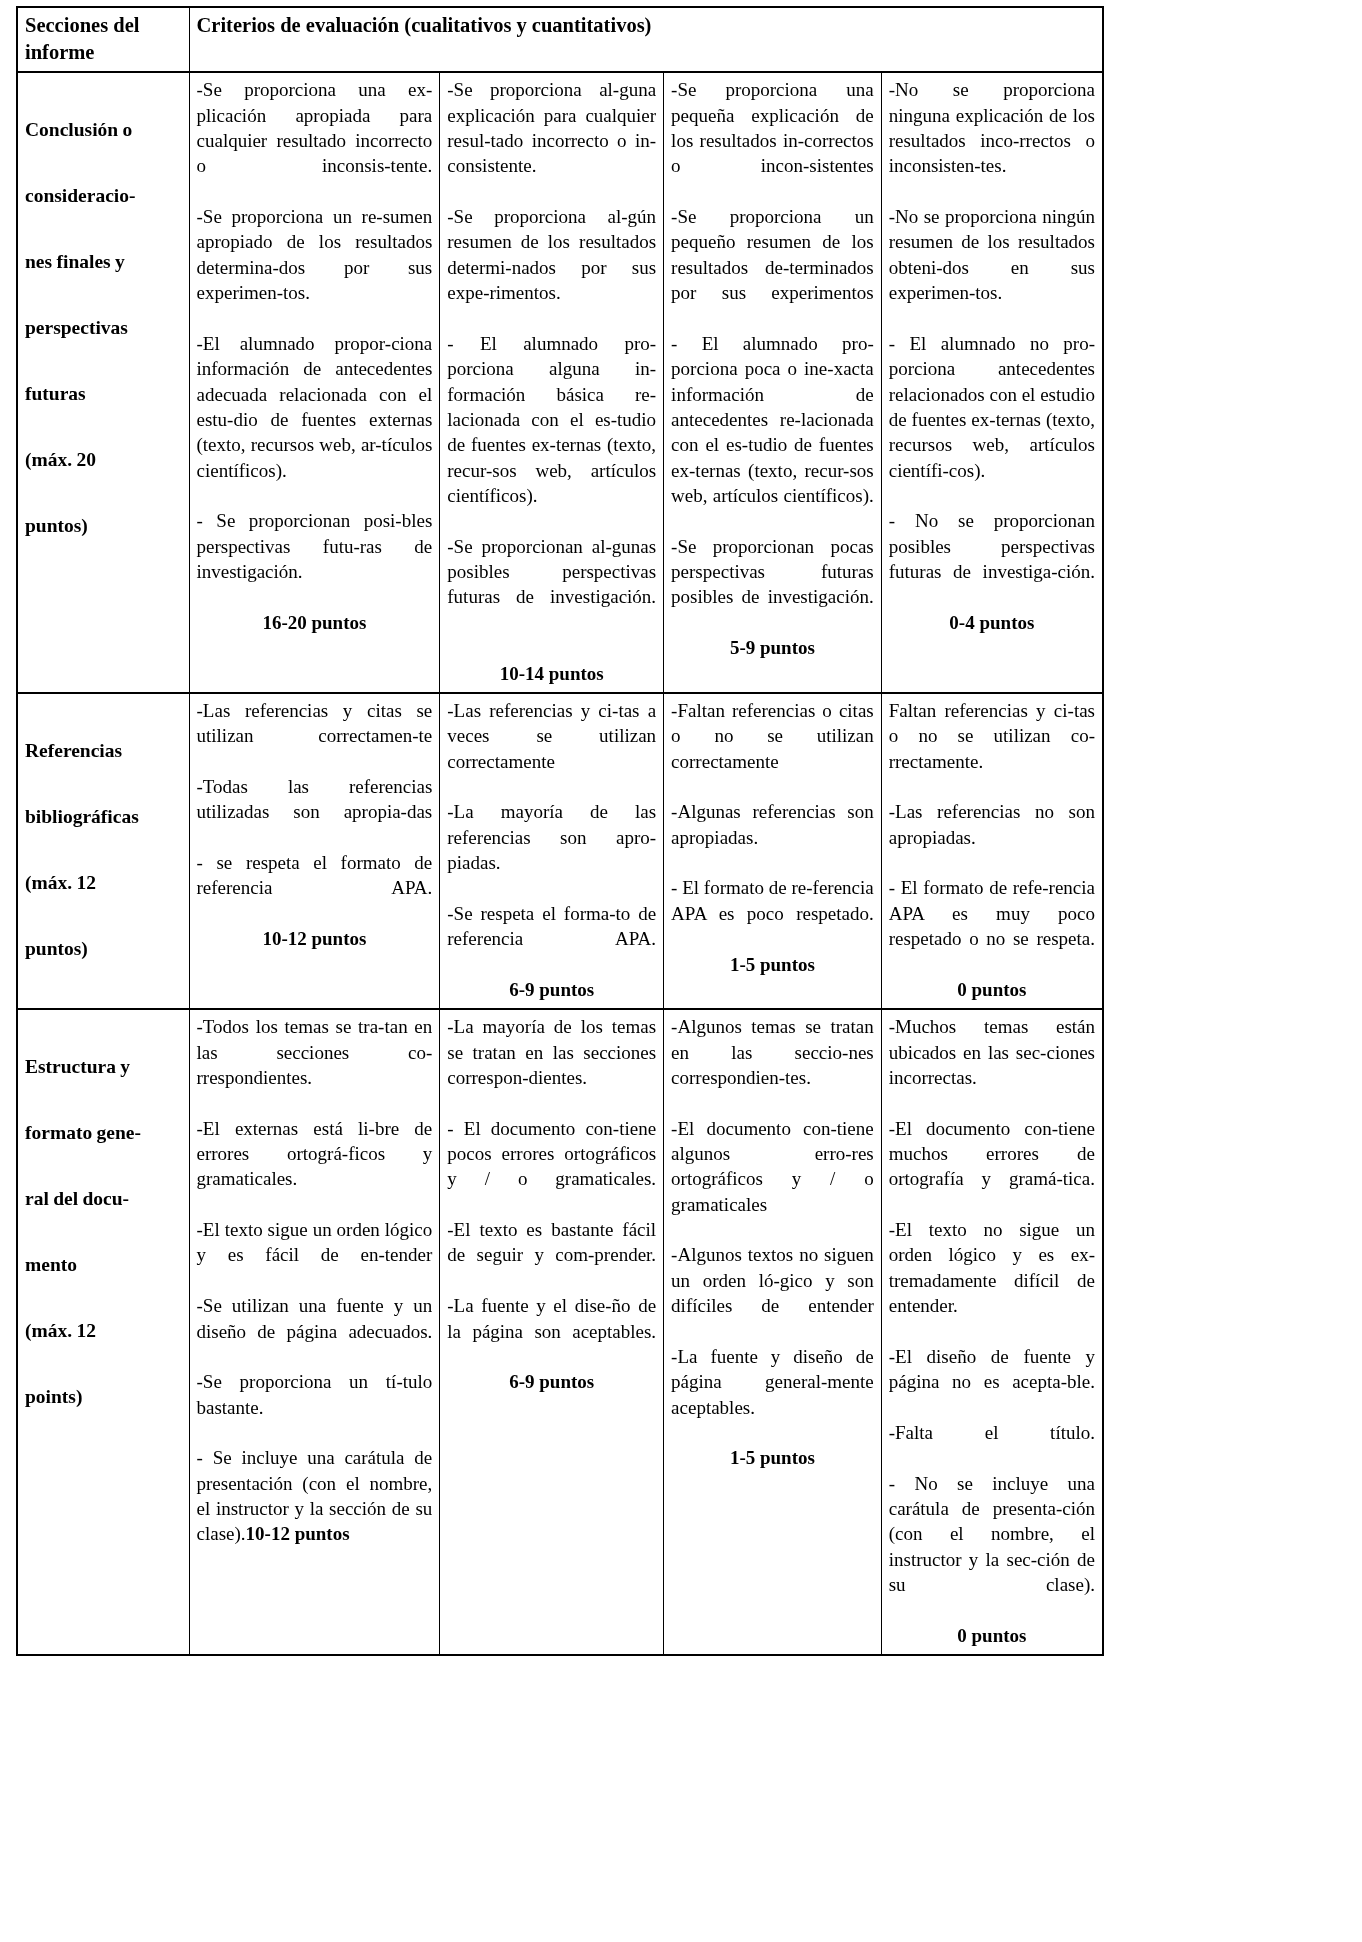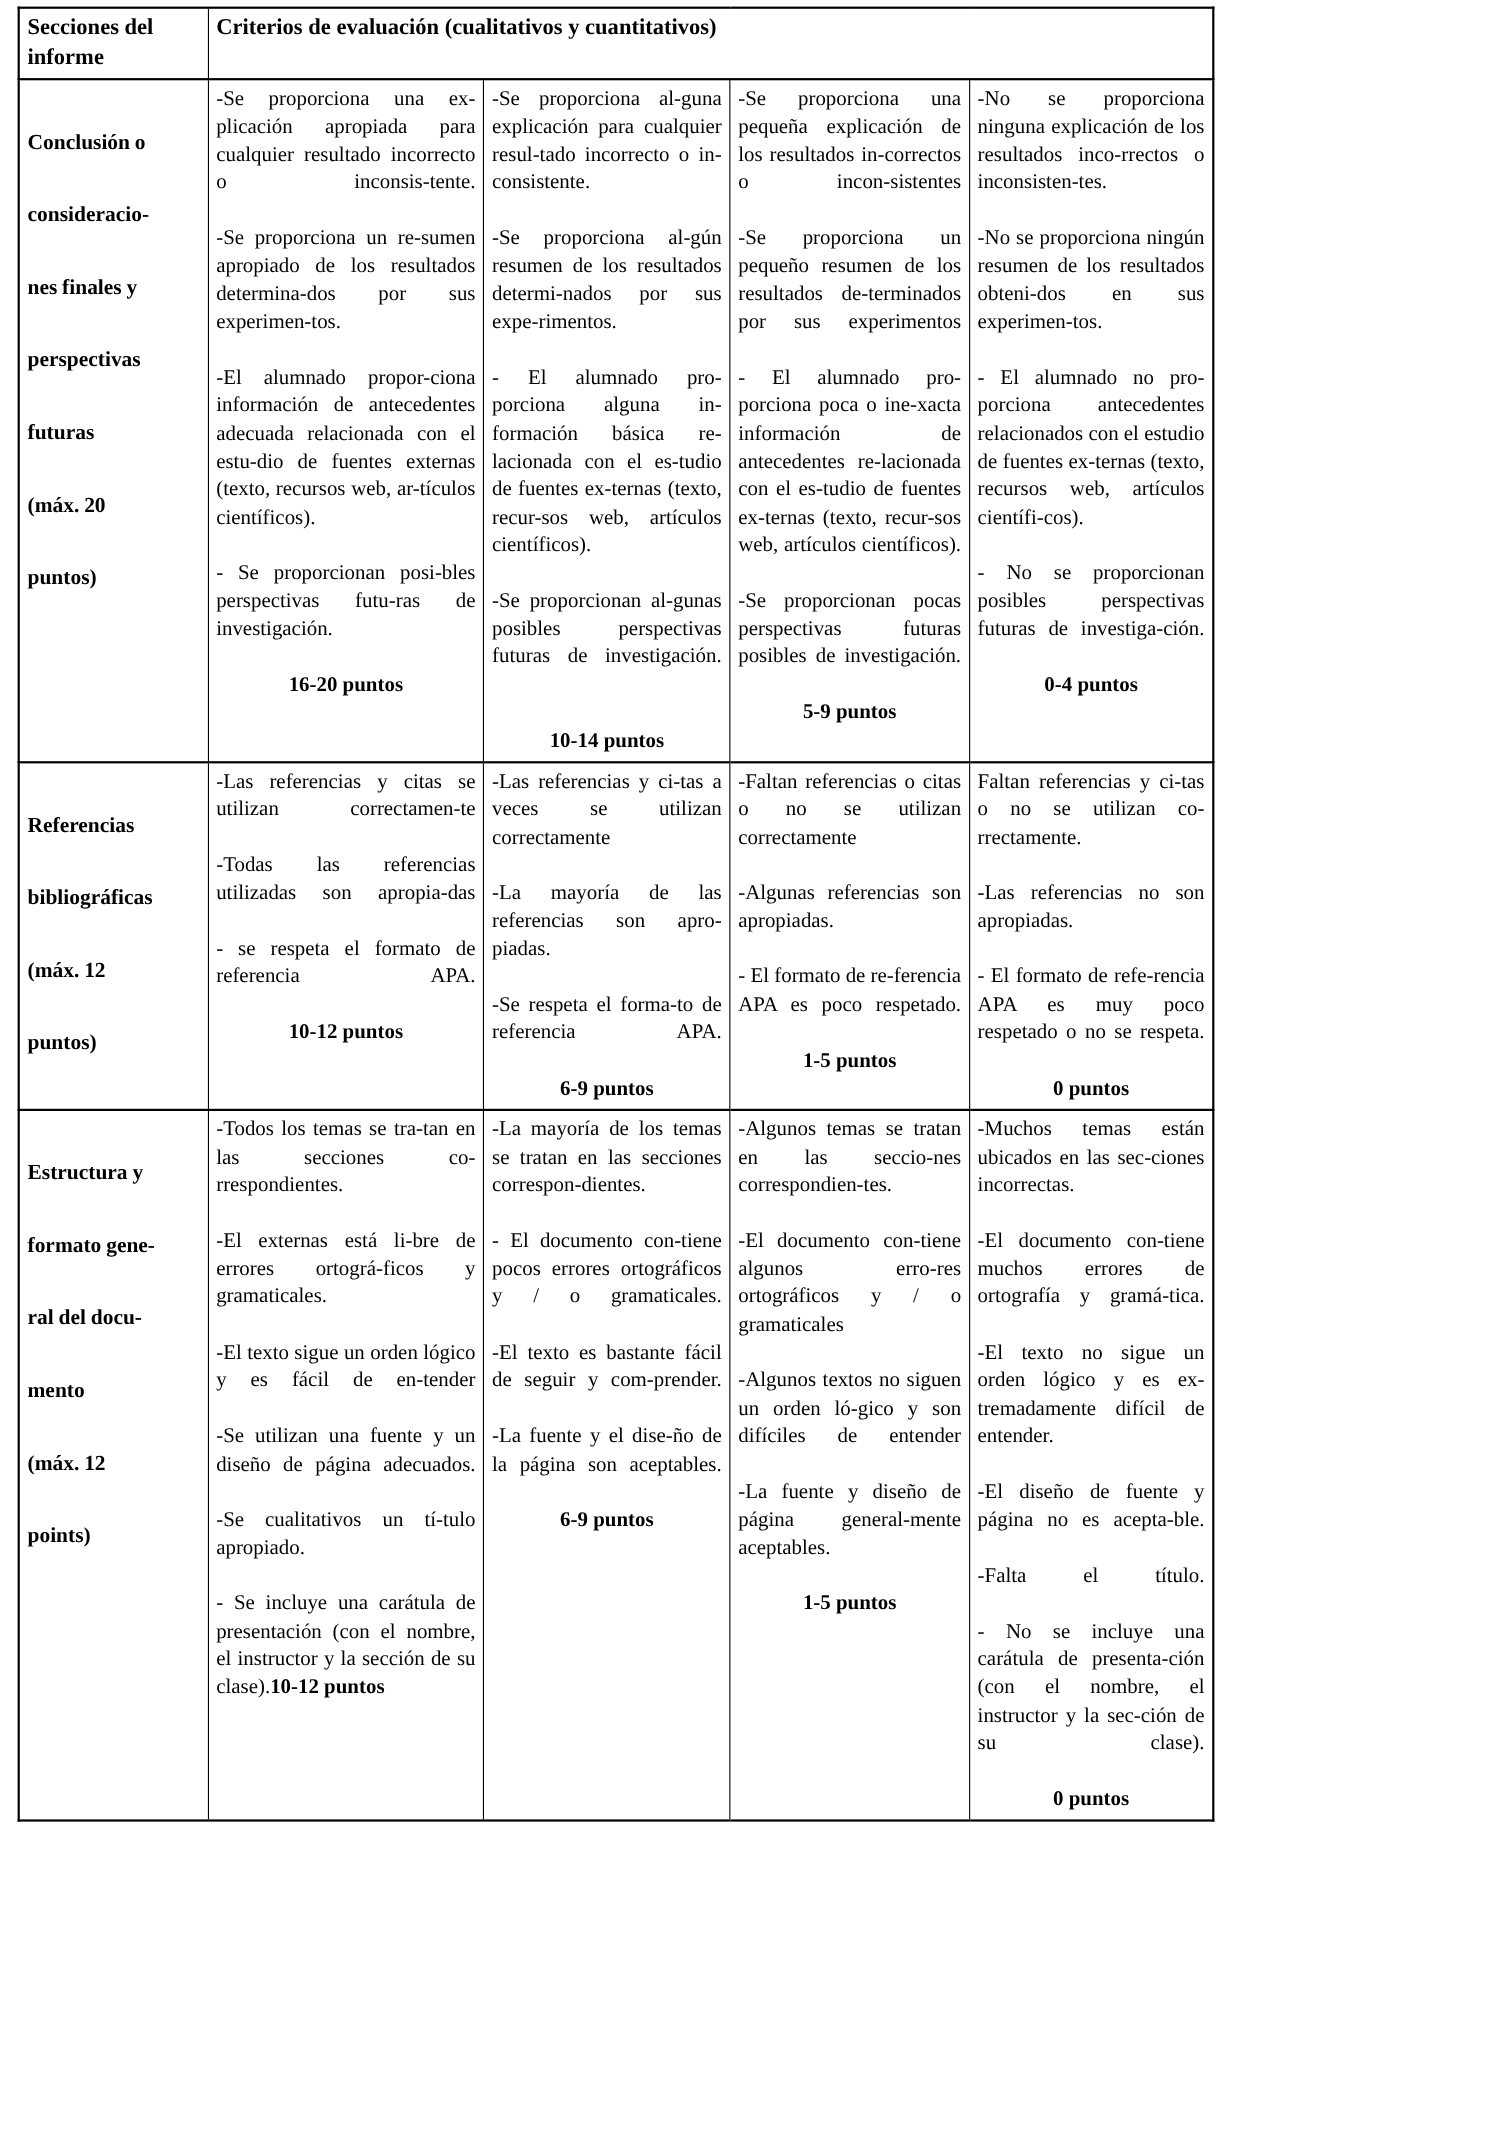--- a/index.html
+++ b/index.html
@@ -228,21 +228,21 @@
           <span class="line">mento</span>
           <span class="line">(máx. 12</span>
           <span class="line">points)</span>
         </td>
 
         <td class="cell-criteria">
           <p class="j">-Todos los temas se tra-tan en las secciones co-rrespondientes.</p>
           <p class="j">-El externas está li-bre de errores ortográ-ficos y gramaticales.</p>
           <p class="j">-El texto sigue un orden lógico y es fácil de en-tender</p>
           <p class="j">-Se utilizan una fuente y un diseño de página adecuados.</p>
-          <p class="j">-Se cualitativos un tí-tulo apropiado.</p>
+          <p class="j">-Se proporciona un tí-tulo bastante.</p>
           <p><span>- Se incluye una carátula de presentación (con el nombre, el  instructor y la sección de su clase).</span><span class="pts-inline">10-12 puntos</span></p>
         </td>
 
         <td class="cell-criteria">
           <p class="j">-La mayoría de los temas se tratan en las secciones correspon-dientes.</p>
           <p class="j">- El documento con-tiene pocos errores ortográficos y / o gramaticales.</p>
           <p class="j">-El texto es bastante fácil de seguir y com-prender.</p>
           <p class="j">-La fuente y el dise-ño de la página son aceptables.</p>
           <span class="pts">6-9 puntos</span>
         </td>

